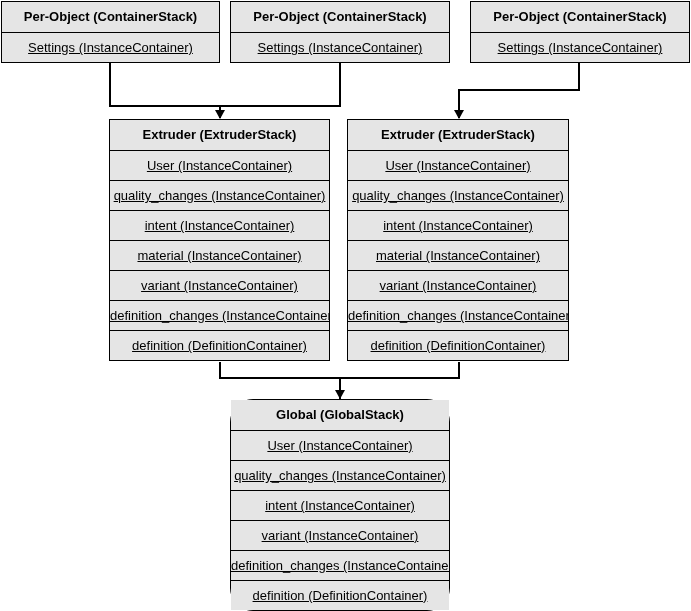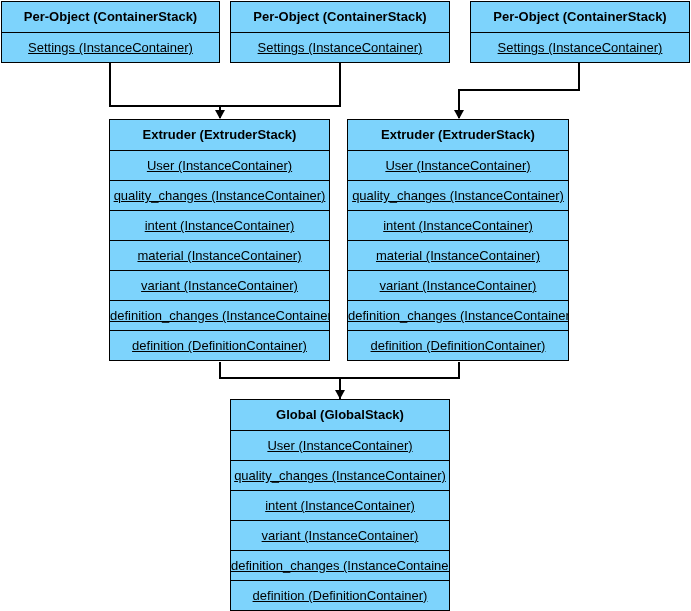--- a/index.html
+++ b/index.html
@@ -29,21 +29,21 @@
   }
   .node .row {
     box-sizing: border-box;
     height: 30px;
     line-height: 29px;
     text-align: center;
     color: #000000;
     font-size: 13px;
     white-space: nowrap;
     overflow: hidden;
-    background: #7dd3fc;
+    background: #e5e5e5;
   }
   .node .row + .row {
     border-top: 1.6px solid #000000;
     text-decoration: underline;
   }
   .node .row.header {
     font-weight: bold;
   }
 
   
@@ -117,21 +117,21 @@
     <div class="row header">Extruder (ExtruderStack)</div>
     <div class="row">User (InstanceContainer)</div>
     <div class="row">quality_changes (InstanceContainer)</div>
     <div class="row">intent (InstanceContainer)</div>
     <div class="row">material (InstanceContainer)</div>
     <div class="row">variant (InstanceContainer)</div>
     <div class="row">definition_changes (InstanceContainer)</div>
     <div class="row">definition (DefinitionContainer)</div>
   </div>
 
-  <div class="node" style="left:230px; top:399px; width:220px;">
+  <div class="node" style="left:230px; top:399px; width:220px;border-radius:23px;">
     <div class="row header">Global (GlobalStack)</div>
     <div class="row">User (InstanceContainer)</div>
     <div class="row">quality_changes (InstanceContainer)</div>
     <div class="row">intent (InstanceContainer)</div>
     <div class="row">variant (InstanceContainer)</div>
     <div class="row">definition_changes (InstanceContainer)</div>
     <div class="row">definition (DefinitionContainer)</div>
   </div>
 
 </div>

